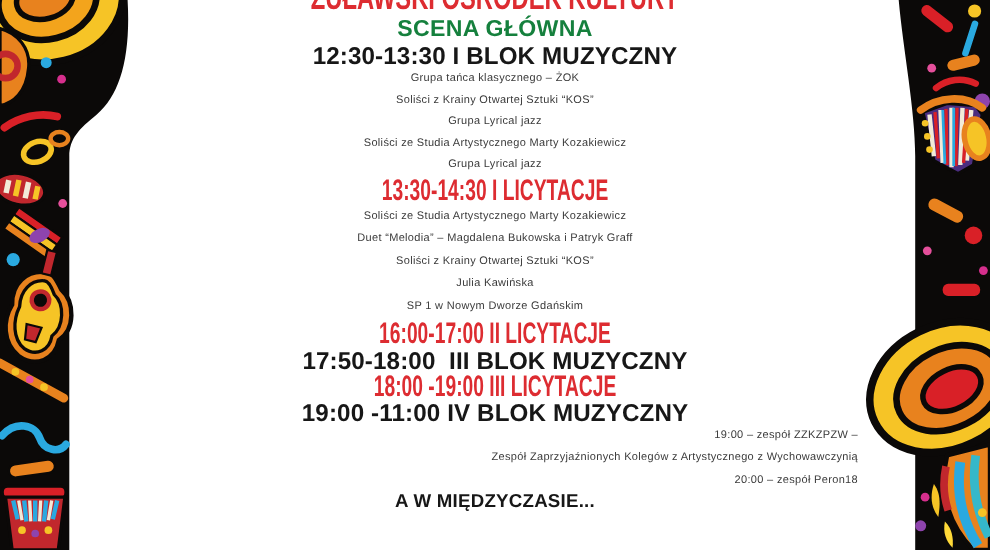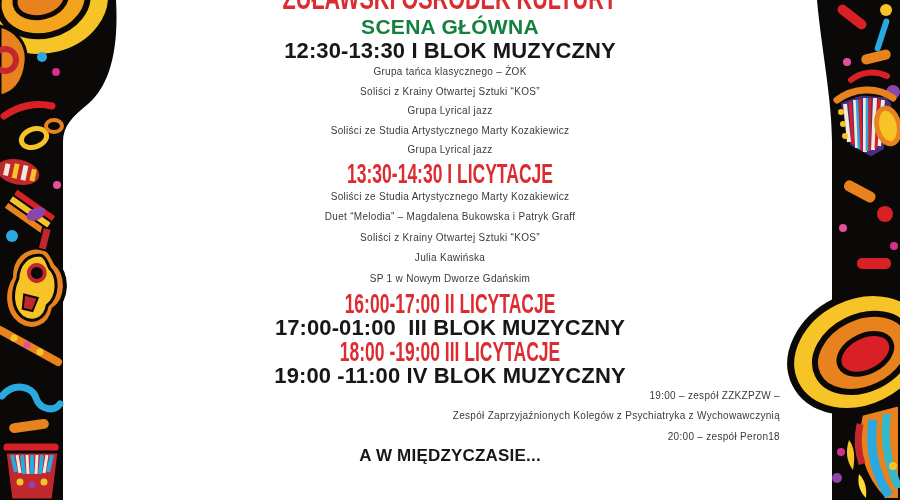--- a/index.html
+++ b/index.html
@@ -194,25 +194,25 @@
     <div class="hred">13:30-14:30 I LICYTACJE</div>
 
     <div class="li b2">Soliści ze Studia Artystycznego Marty Kozakiewicz</div>
     <div class="li b2">Duet “Melodia” – Magdalena Bukowska i Patryk Graff</div>
     <div class="li b2">Soliści z Krainy Otwartej Sztuki “KOS”</div>
     <div class="li b2">Julia Kawińska</div>
     <div class="li b2">SP 1 w Nowym Dworze Gdańskim</div>
 
     <div class="hred r2">16:00-17:00 II LICYTACJE</div>
 
-    <div class="hb h2">17:00-01:00  III BLOK MUZYCZNY</div>
+    <div class="hb h2">17:50-18:00  III BLOK MUZYCZNY</div>
 
     <div class="hred">18:00 -19:00 III LICYTACJE</div>
 
     <div class="hb h2">19:00 -11:00 IV BLOK MUZYCZNY</div>
     <div class="li b4">19:00 – zespół ZZKZPZW –</div>
-    <div class="li b4">Zespół Zaprzyjaźnionych Kolegów z Psychiatryka z Wychowawczynią</div>
+    <div class="li b4">Zespół Zaprzyjaźnionych Kolegów z Artystycznego z Wychowawczynią</div>
     <div class="li b4">20:00 – zespół Peron18</div>
 
     <div class="footer-note">A W MIĘDZYCZASIE...</div>
   </div>
 
 </div>
 
 </body></html>

